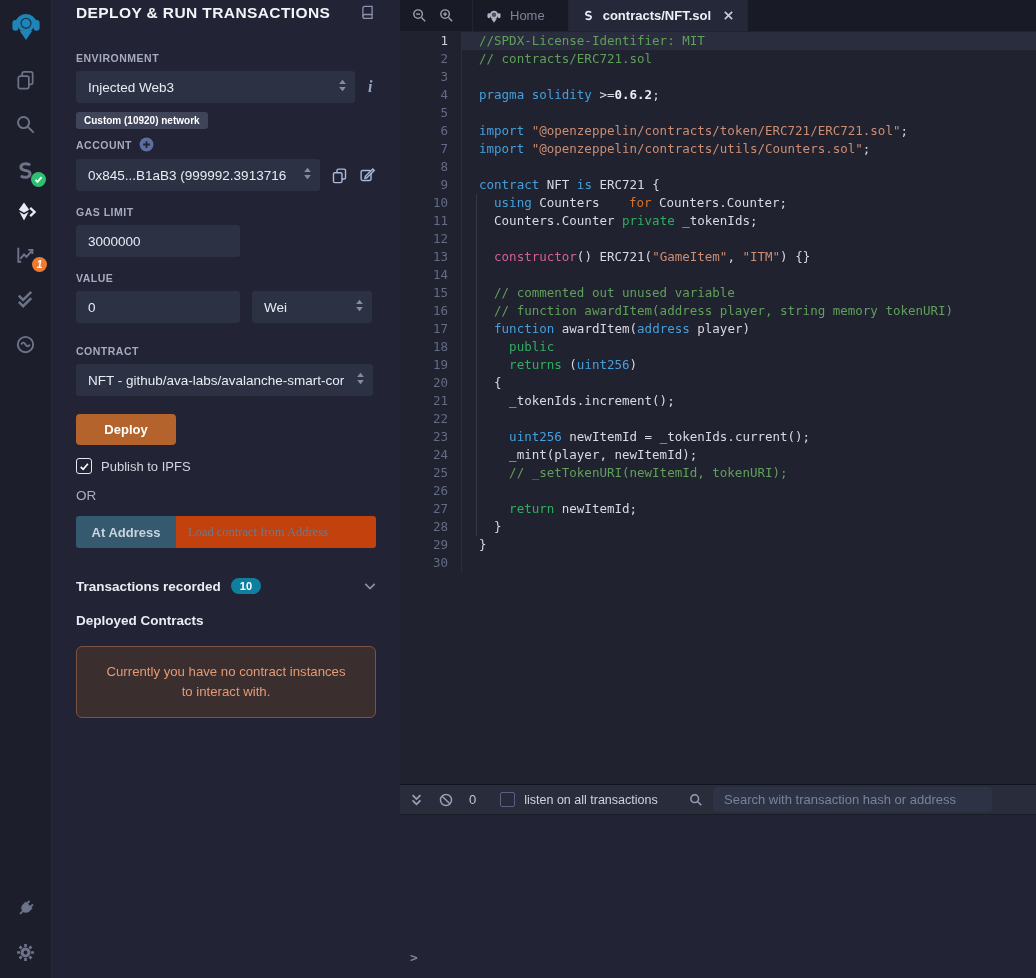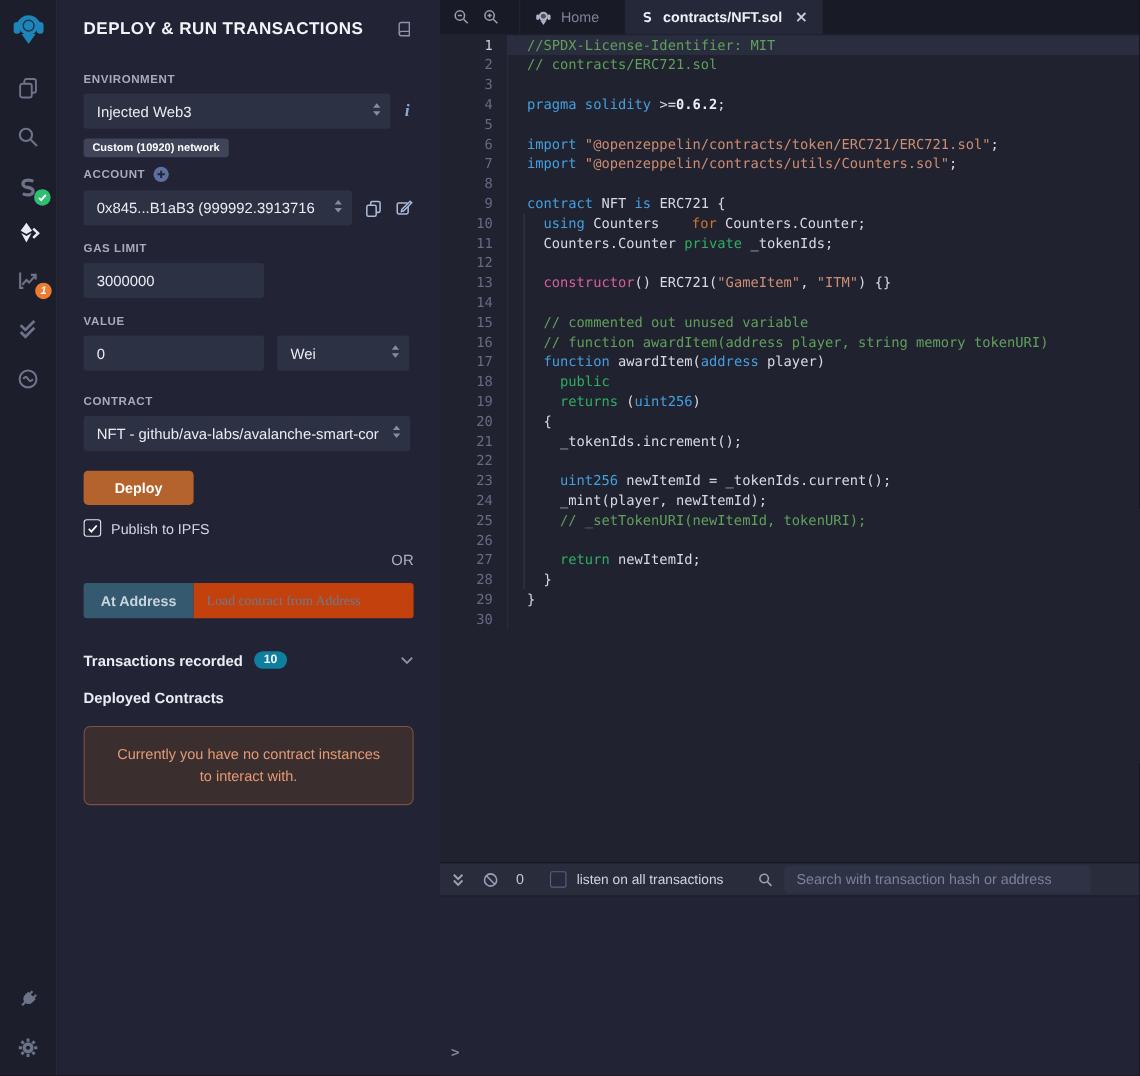--- a/index.html
+++ b/index.html
@@ -10,21 +10,21 @@
   
   .rail{width:52px;flex:none;background:#1c1e2b;border-right:1px solid #272a3a;position:relative;}
   .rail-btn{position:absolute;left:0;width:51px;height:38px;display:flex;align-items:center;justify-content:center;cursor:pointer;}
   .rail-btn svg{display:block;}
   .badge-dot{position:absolute;border-radius:50%;display:flex;align-items:center;justify-content:center;}
   .badge-green{width:15px;height:15px;background:#2fbf71;right:5px;bottom:2px;}
   .badge-orange{width:15px;height:15px;background:#ee7b30;right:4px;bottom:1px;color:#fff;
       font-size:10px;font-weight:bold;font-style:italic;}
 
   
-  .panel{width:348px;flex:none;background:#222334;padding:14px 24px 0 24px;overflow:hidden;}
+  .panel{width:348px;flex:none;background:#222334;padding:0 24px 0 24px;overflow:hidden;}
   .panel-title-row{display:flex;justify-content:space-between;align-items:center;height:26px;margin-bottom:26px;}
   .panel-title{font-size:15.5px;font-weight:bold;letter-spacing:.4px;color:#f2f4f8;}
   .fld-label{font-size:10.5px;font-weight:bold;color:#a6abc0;letter-spacing:.5px;margin-bottom:7px;display:flex;align-items:center;gap:7px;}
   .sel,.inp{height:32px;background:#2c3143;border:none;border-radius:3px;color:#e9ecf3;font-size:13.5px;
       font-family:"Liberation Sans",sans-serif;padding:0 12px;display:flex;align-items:center;position:relative;}
   .sel{cursor:pointer;padding-right:24px;}
   .sel .sel-text{white-space:nowrap;overflow:hidden;flex:1;}
   .sel .caret{position:absolute;right:8px;top:50%;transform:translateY(-50%);}
   input.inp{outline:none;}
   .env-row{display:flex;align-items:center;}
@@ -41,21 +41,21 @@
   .val-row{display:flex;}
   .val-inp{width:164px;}
   .wei-sel{width:120px;margin-left:12px;}
   .fld-contract{margin-top:22px;}
   .contract-sel{width:297px;}
   .deploy-btn{margin-top:18px;width:100px;height:31px;background:#b5632c;border:none;border-radius:4px;
       color:#fff;font-size:13px;font-weight:bold;font-family:"Liberation Sans",sans-serif;cursor:pointer;}
   .pub-row{margin-top:13px;display:flex;align-items:center;gap:9px;font-size:13px;color:#d2d6e0;}
   .chk{width:16px;height:16px;border:1.5px solid #e4e8f1;border-radius:3px;background:transparent;
       display:flex;align-items:center;justify-content:center;cursor:pointer;flex:none;}
-  .or{margin-top:14px;text-align:right;font-size:13.5px;color:#aab0c2;}
+  .or{margin-top:14px;text-align:left;font-size:13.5px;color:#aab0c2;}
   .ataddr-row{margin-top:13px;display:flex;height:32px;}
   .ataddr-btn{width:100px;flex:none;background:#35596e;border:none;border-radius:3px 0 0 3px;color:#c9d4de;
       font-size:13px;font-weight:bold;font-family:"Liberation Sans",sans-serif;cursor:pointer;}
   .ataddr-inp{flex:1;background:#c2410c;border:none;border-radius:0 3px 3px 0;color:#e9ecf3;
       font-size:12.5px;padding:0 12px;font-family:Liberation Serif, serif;outline:none;}
   .ataddr-inp::placeholder{color:#70798e;}
   .tx-row{margin-top:30px;display:flex;align-items:center;}
   .tx-label{font-size:13.5px;font-weight:bold;color:#e9ecf3;}
   .tx-badge{margin-left:10px;background:#0f7fa0;border-radius:9px;padding:2px 9px;font-size:11px;font-weight:bold;color:#fff;}
   .tx-chev{margin-left:auto;cursor:pointer;display:flex;}

